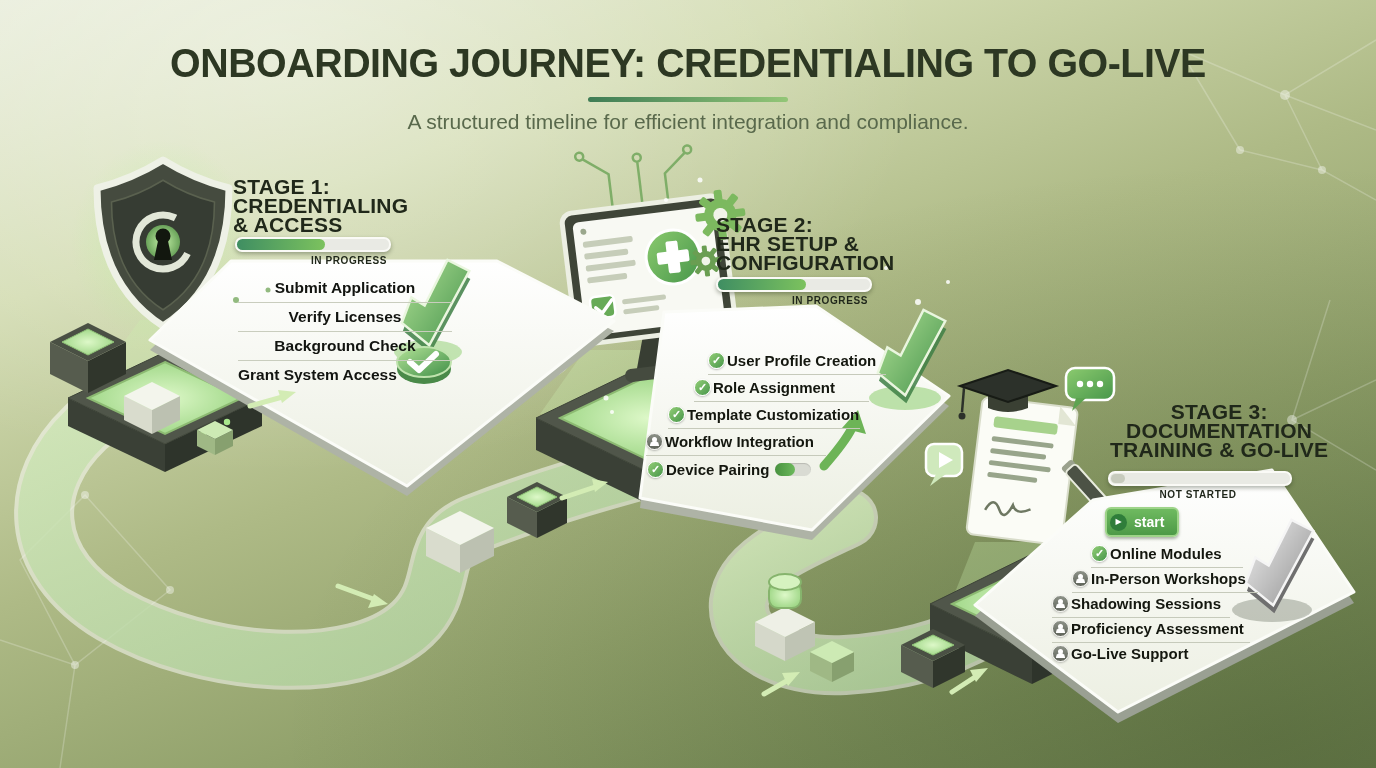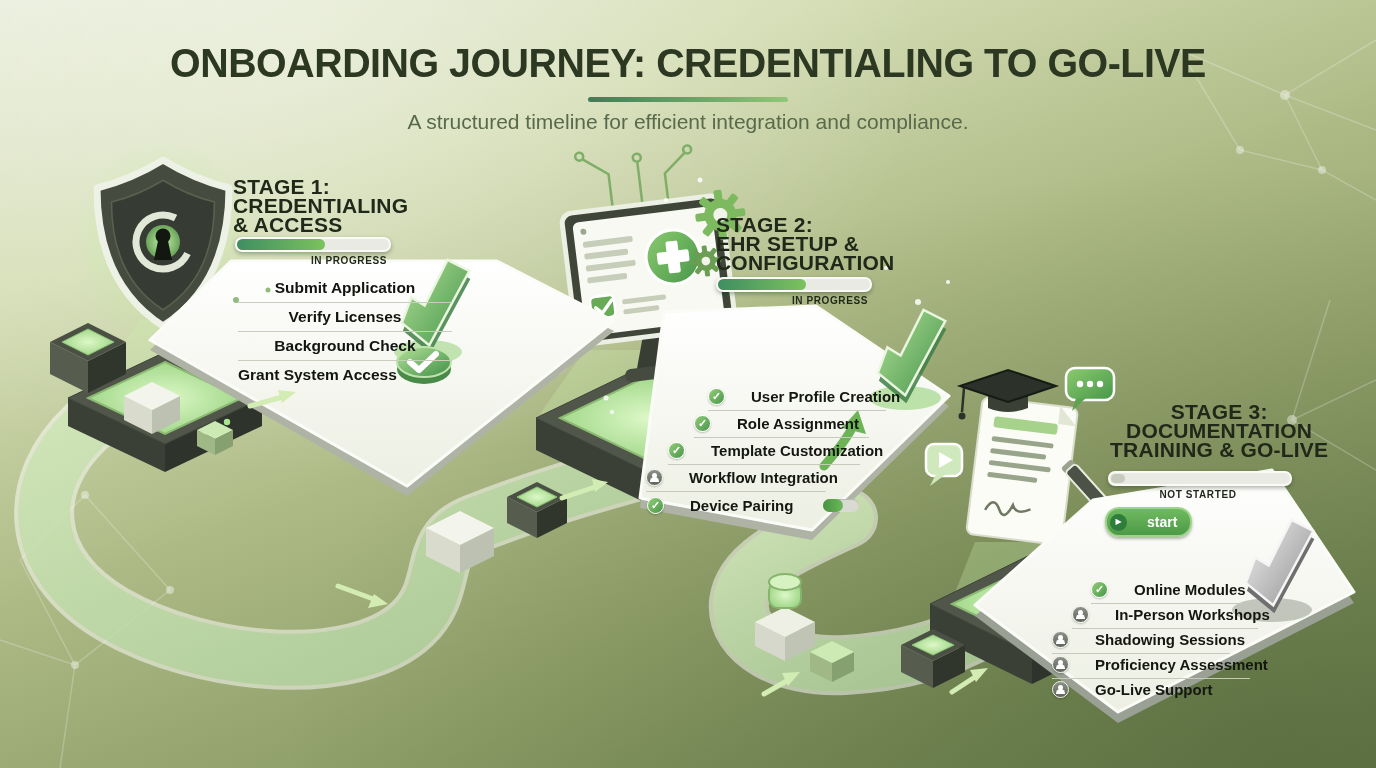--- a/index.html
+++ b/index.html
@@ -27,37 +27,37 @@
         border:2px solid #fafaf6;box-shadow:0 2px 4px rgba(30,40,20,.35);}
   .pbar-fill{height:100%;border-radius:7px;background:linear-gradient(90deg,#3f8e62,#7cc25e);}
   .pbar.empty::before{content:"";position:absolute;left:1px;top:1px;width:14px;height:9px;border-radius:6px;background:#c7cbbd;}
   .pstatus{position:absolute;z-index:2;font-size:10px;font-weight:800;letter-spacing:.6px;color:#1f261a;text-align:right;}
 
   
   .s1-list{position:absolute;z-index:2;left:238px;top:274px;width:214px;list-style:none;margin:0;padding:0;}
   .s1-list li{height:28px;line-height:28px;font-size:15.5px;font-weight:600;color:#121410;}
   .s1-list li:not(:last-child){border-bottom:1.5px solid #c9cdbe;text-align:center;}
 
-  .crow{position:absolute;z-index:2;display:flex;align-items:center;gap:26px;height:24px;
-        font-size:15px;font-weight:600;color:#14170f;white-space:nowrap;margin-top:36px;}
+  .crow{position:absolute;z-index:2;display:flex;align-items:center;gap:2px;height:24px;
+        font-size:15px;font-weight:600;color:#14170f;white-space:nowrap;}
   .crow.sep{border-bottom:1.5px solid #c6cabb;padding-bottom:2px;}
 
   .ic{width:17px;height:17px;border-radius:50%;flex:0 0 17px;position:relative;box-shadow:0 1px 2px rgba(0,0,0,.25);}
   .ic.check{background:linear-gradient(135deg,#93ce77,#47964a);border:1px solid #fff;box-sizing:border-box;
             display:flex;align-items:center;justify-content:center;}
   .ic.check::after{content:"\2713";color:#fff;font-size:11px;font-weight:700;line-height:1;}
   .ic.pend{background:linear-gradient(180deg,#8d9288,#5f645a);border:1px solid #f2f2ee;box-sizing:border-box;}
   .ic.pend::before{content:"";position:absolute;width:5px;height:5px;border-radius:50%;background:#fff;left:5px;top:3px;}
   .ic.pend::after{content:"";position:absolute;width:9px;height:5px;border-radius:5px 5px 0 0;background:#fff;left:3px;bottom:3px;}
 
   .tog{width:36px;height:13px;border-radius:7px;background:#d9dbd3;position:relative;margin-left:4px;box-shadow:inset 0 1px 1px rgba(0,0,0,.15);}
   .tog::before{content:"";position:absolute;left:0;top:0;width:20px;height:13px;border-radius:7px;background:linear-gradient(90deg,#48923f,#6cb95c);}
 
-  .start-pill{position:absolute;z-index:2;display:flex;align-items:center;gap:20px;height:22px;
-        padding:2px 13px 2px 3px;border-radius:14px;border:2px solid #9ed489;
+  .start-pill{position:absolute;z-index:2;display:flex;align-items:center;gap:7px;height:22px;
+        padding:2px 13px 2px 3px;border-radius:6px;border:2px solid #9ed489;
         background:linear-gradient(180deg,#6fba60,#4d9a47);box-shadow:0 2px 3px rgba(30,50,20,.35);cursor:pointer;}
   .start-pill .play{width:17px;height:17px;border-radius:50%;background:#2f7d3a;color:#fff;display:flex;
         align-items:center;justify-content:center;}
   .start-pill .play::after{content:"\25B6";font-size:8px;line-height:1;}
   .start-pill .lbl{color:#fff;font-size:14px;font-weight:700;}
 </style>
 </head>
 <body>
 
 <div class="canvas">

